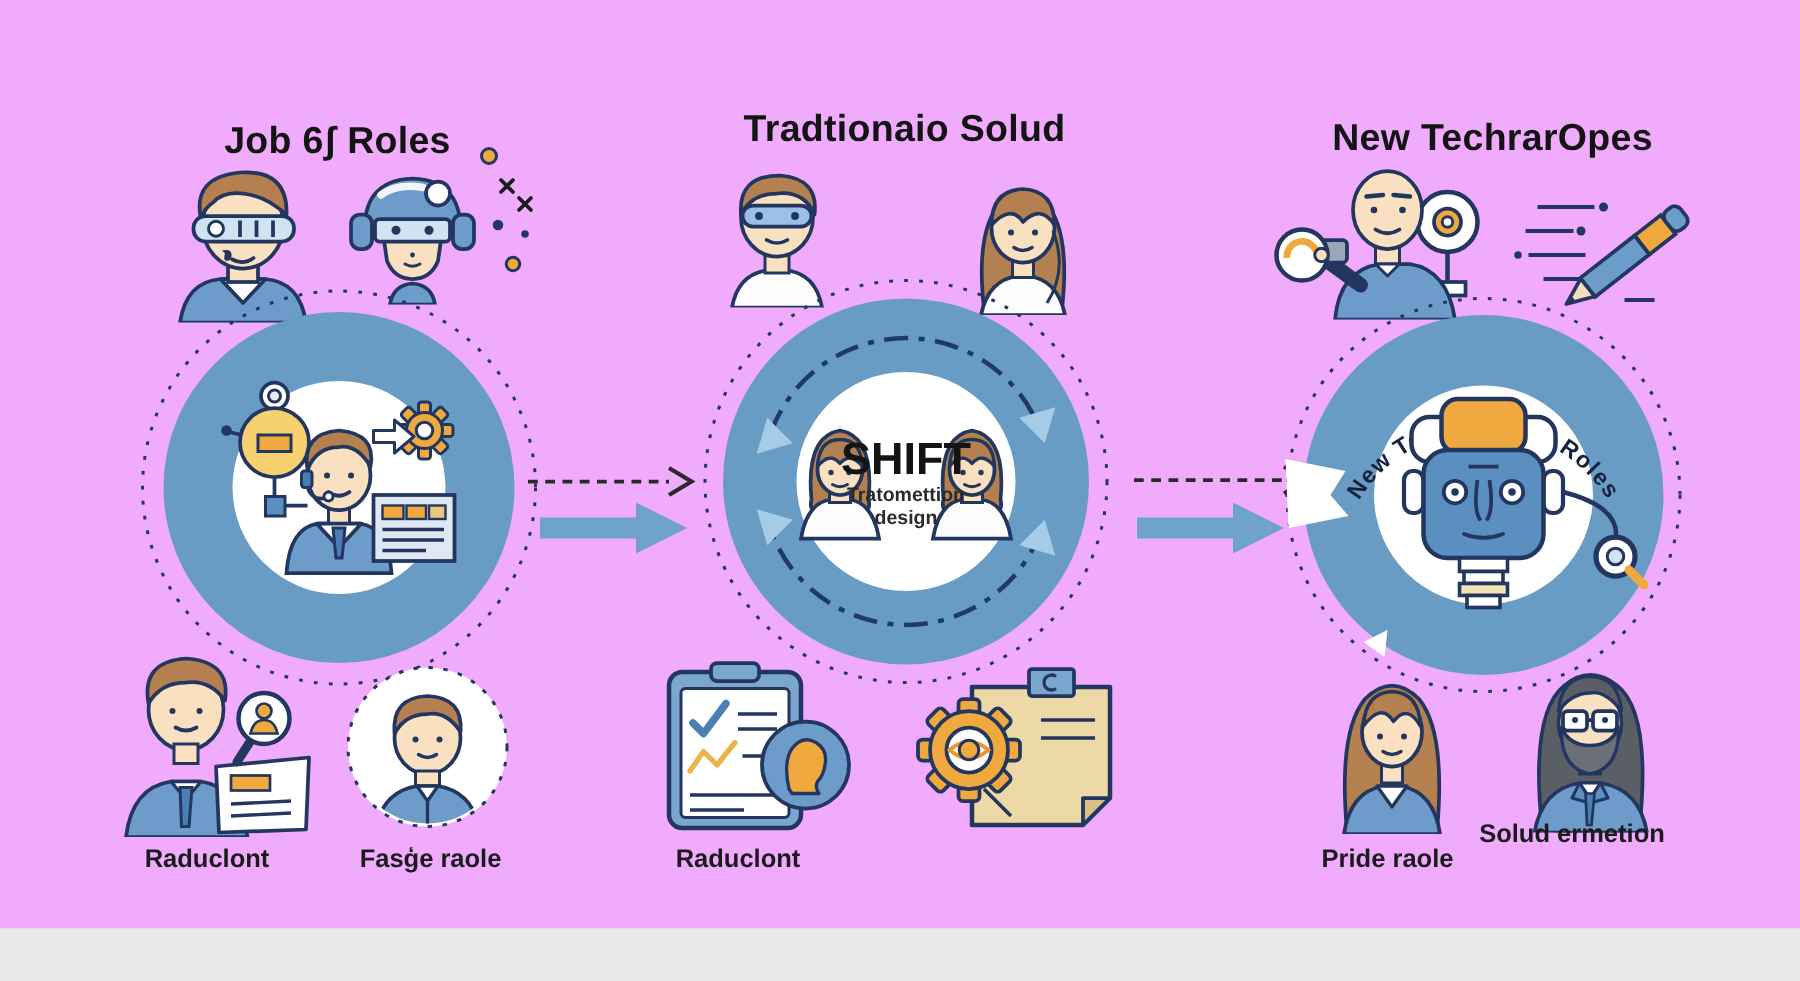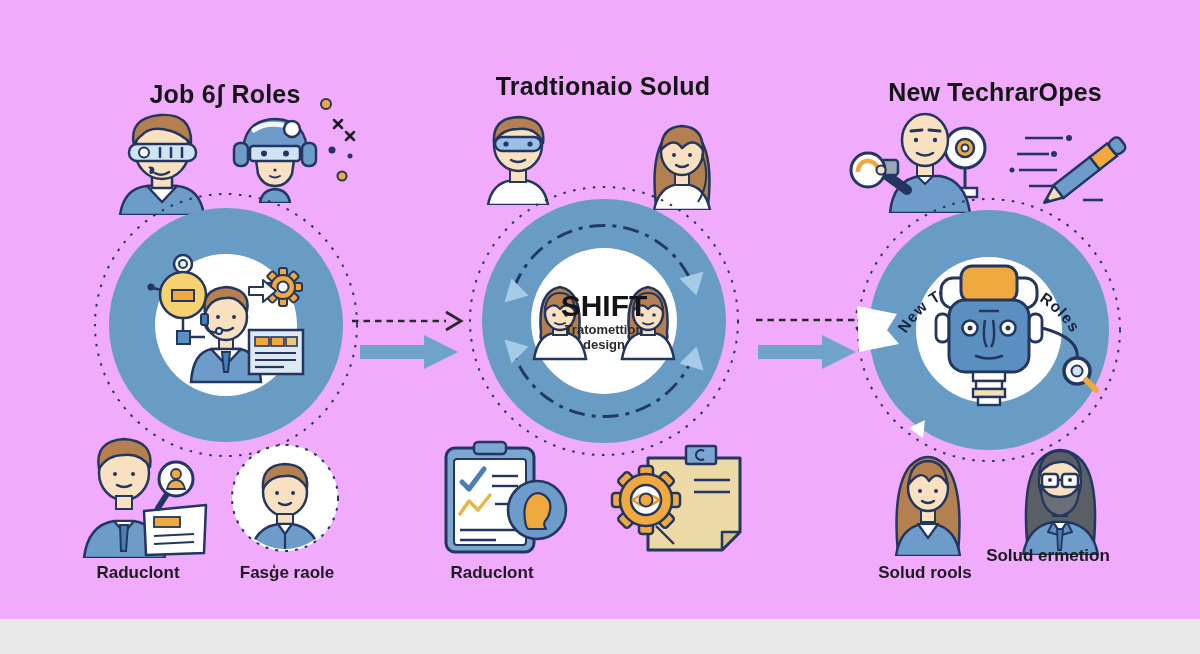--- a/index.html
+++ b/index.html
@@ -381,16 +381,16 @@
     <line x1="60" y1="50" x2="64" y2="50" stroke="#23365f" stroke-width="2.5"></line>
     <circle cx="52" cy="50" r="2" fill="#23365f"></circle>
     <circle cx="72" cy="50" r="2" fill="#23365f"></circle>
     <path d="M25 125 Q30 96 55 92 L69 92 Q95 96 100 125 Z" fill="#6d9bca" stroke="#23365f" stroke-width="2.5"></path>
     <path d="M55 92 L62 102 L69 92 Z" fill="#ffffff" stroke="#23365f" stroke-width="2" stroke-linejoin="round"></path>
     <path d="M55 92 L64 106 L50 102 Z" fill="#5e8fbf" stroke="#23365f" stroke-width="2" stroke-linejoin="round"></path>
     <path d="M69 92 L60 106 L74 102 Z" fill="#5e8fbf" stroke="#23365f" stroke-width="2" stroke-linejoin="round"></path>
     <path d="M59 99 L65 99 L63 120 L60 120 Z" fill="#4a7fb5" stroke="#23365f" stroke-width="1.8"></path>
   </svg>
 
-  <div class="caption" style="left:835px;top:563px;width:180px">Solud rools</div>
+  <div class="caption" style="left:835px;top:563px;width:180px">Pride raole</div>
   <div class="caption" style="left:958px;top:546px;width:180px">Solud ermetion</div>
 
 </div>
 
 </body></html>

